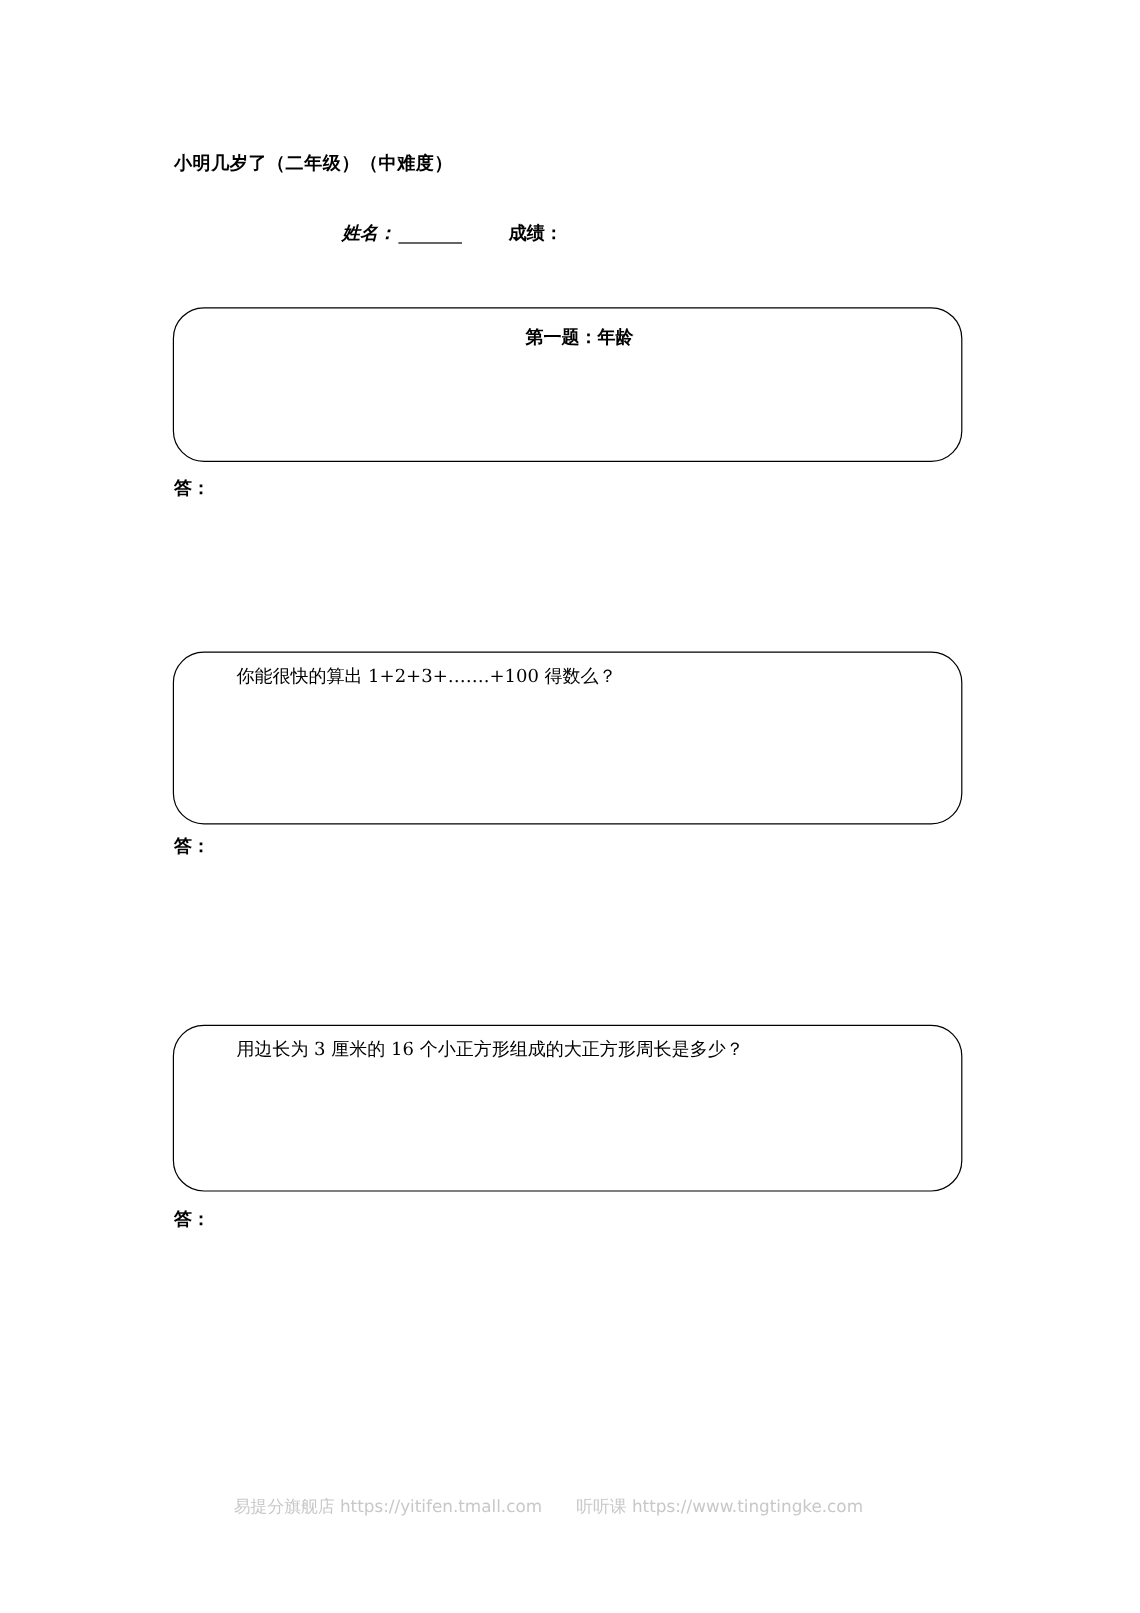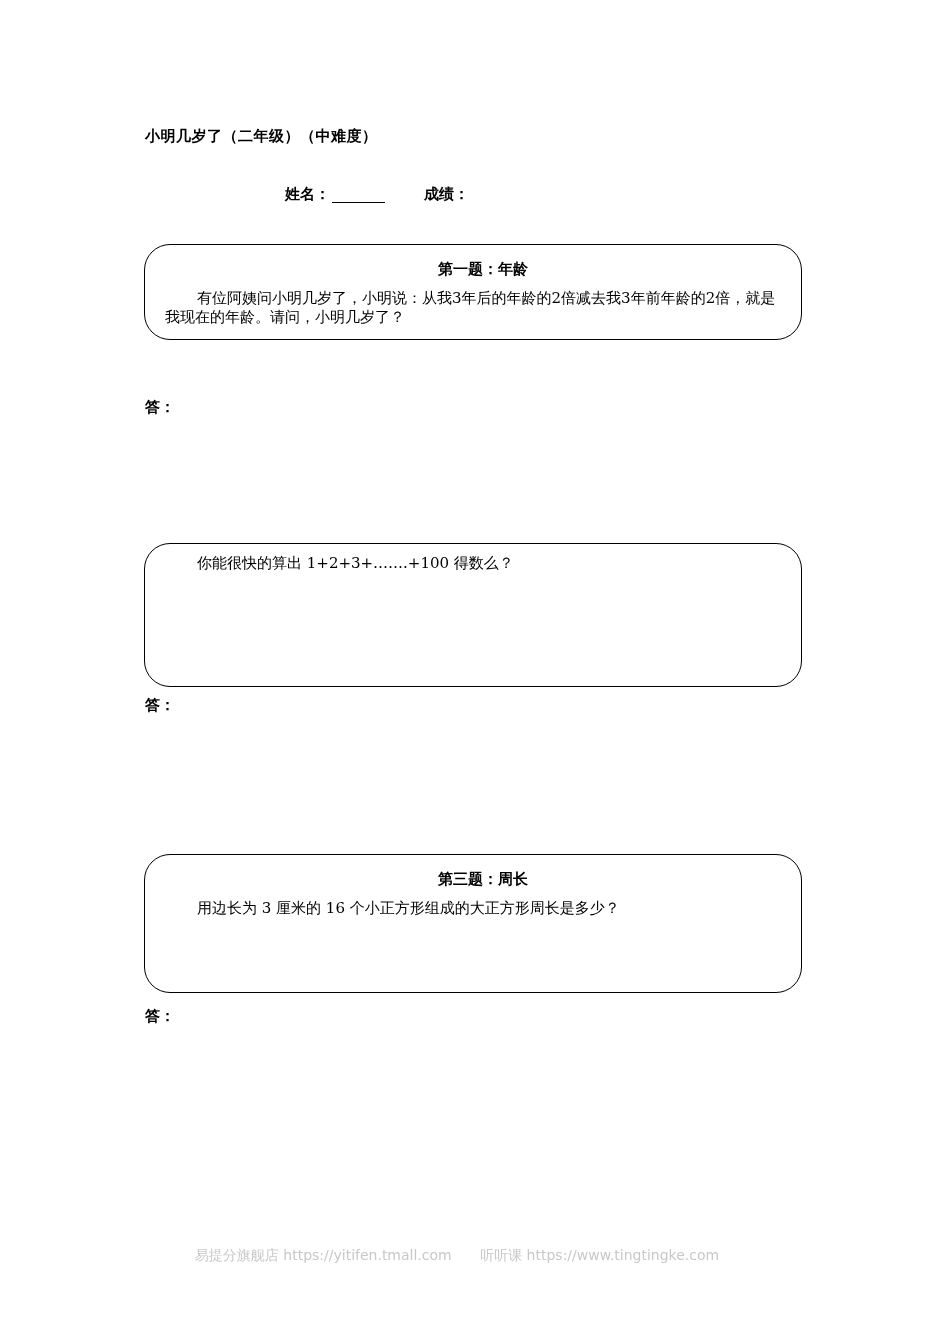--- a/index.html
+++ b/index.html
@@ -2,54 +2,52 @@
 <html><head>
 <meta charset="utf-8">
 <style>
   html, body { margin: 0; padding: 0; }
   body { width: 950px; height: 1344px; background: #ffffff; position: relative; overflow: hidden;
          font-family: "DejaVu Serif", "Liberation Serif", serif; color: #000; }
   .title { position: absolute; left: 145px; top: 127px; font-size: 15px; font-weight: bold;
            font-family: "DejaVu Sans", sans-serif; letter-spacing: 0.5px; }
   .info { position: absolute; top: 185px; font-size: 15px; font-weight: bold;
           font-family: "DejaVu Sans", sans-serif; }
-  .name-label { left: 285px; }
+  .name-label { left: 285px; font-style: italic; }
   .name-line { position: absolute; left: 332px; top: 202px; width: 53px; height: 1px; background: #000; }
   .score-label { left: 424px; text-align: center; }
   .box { position: absolute; left: 144px; width: 658px; border: 1.3px solid #000; border-radius: 26px; box-sizing: border-box; }
   .box-title { text-align: center; font-size: 15px; font-weight: bold; font-family: "DejaVu Sans", sans-serif;
                margin-top: 15px; padding-left: 20px; }
   .box-body { font-size: 15px; line-height: 19px; margin: 10px 20px 0 20px; text-indent: 32px; }
   .box-body.single { margin-top: 10px; }
   .answer { position: absolute; left: 145px; font-size: 15px; font-weight: bold; font-family: "DejaVu Sans", sans-serif; }
   .footer { position: absolute; left: 0; width: 914px; top: 1247px; text-align: center; font-size: 14px; color: #c8c8c8;
             font-family: "DejaVu Sans", sans-serif; }
   .footer span { margin: 0 12px; }
 </style>
 </head>
 <body>
 
 <div class="title">小明几岁了（二年级）（中难度）</div>
 <div class="info name-label">姓名：</div>
 <div class="name-line"></div>
 <div class="info score-label">成绩：</div>
 
-<div class="box" style="top:244px;height:96px;">
+<div class="box" style="top:256px;height:129px;">
   <div class="box-title">第一题：年龄</div>
-  <div class="box-body">有位阿姨问小明几岁了，小明说：从我3年后的年龄的2倍减去我3年前年龄的2倍，就是我现在的年龄。请问，小明几岁了？</div>
 </div>
 <div class="answer" style="top:398px;">答：</div>
 
 <div class="box" style="top:543px;height:144px;">
   <div class="box-body single">你能很快的算出 1+2+3+…….+100 得数么？</div>
 </div>
 <div class="answer" style="top:696px;">答：</div>
 
 <div class="box" style="top:854px;height:139px;">
-  <div class="box-title">第三题：周长</div>
   <div class="box-body single">用边长为 3 厘米的 16 个小正方形组成的大正方形周长是多少？</div>
 </div>
 <div class="answer" style="top:1007px;">答：</div>
 
 <div class="footer">
   <span>易提分旗舰店 https://yitifen.tmall.com</span>
   <span>听听课 https://www.tingtingke.com</span>
 </div>
 
 </body></html>

